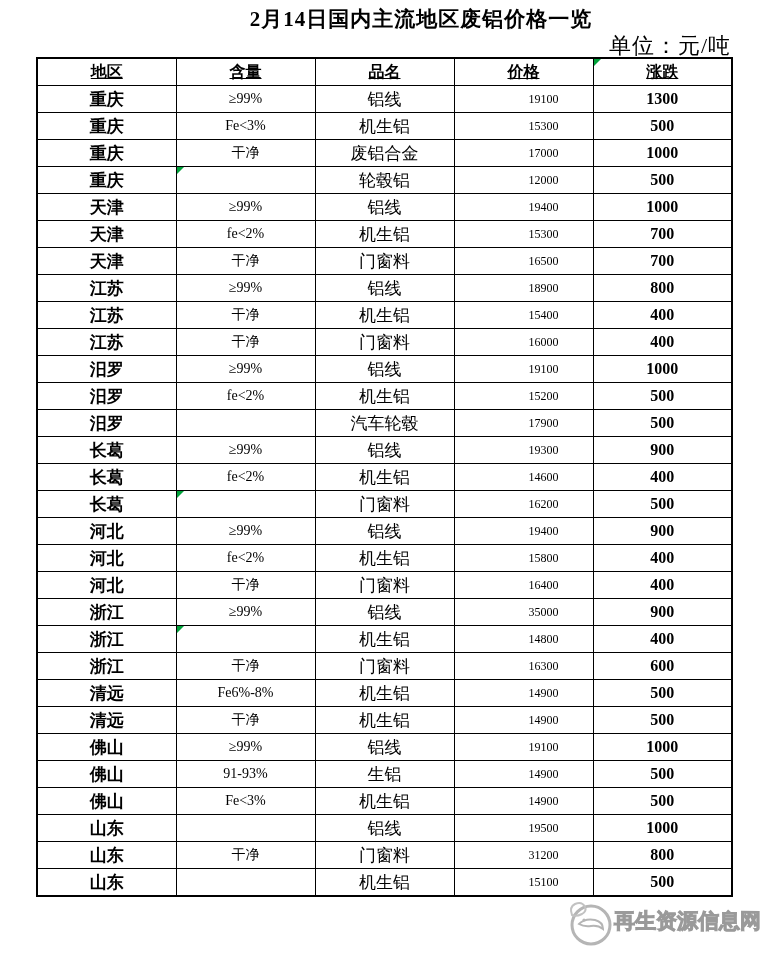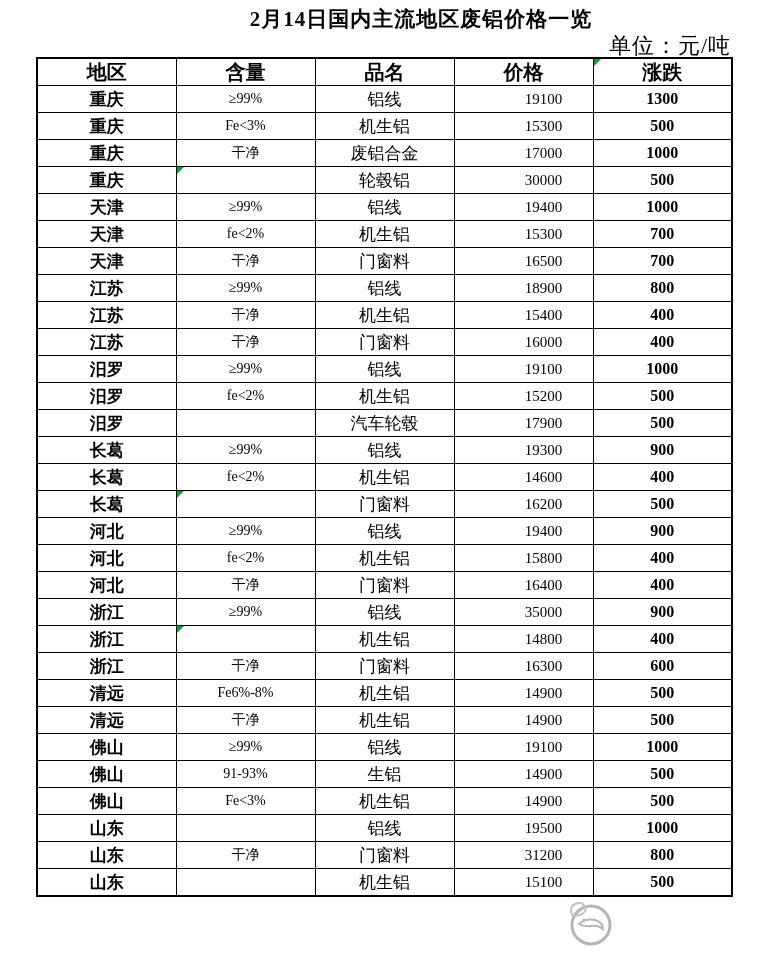--- a/index.html
+++ b/index.html
@@ -19,25 +19,25 @@
   table.price-table{
     position:absolute;top:57px;left:36px;width:695px;
     border-collapse:collapse;table-layout:fixed;
     border:2px solid #000;
   }
   .price-table th,.price-table td{
     border:1px solid #000;height:26px;padding:0;
     text-align:center;vertical-align:middle;position:relative;
     font-size:16px;line-height:1;overflow:hidden;white-space:nowrap;
   }
-  .price-table th{font-size:20px;font-weight:bold;}
+  .price-table th{font-size:16px;font-weight:bold;text-decoration:underline;}
   .price-table td.col-region{font-weight:bold;font-size:17px;margin-top:7px;}
   .price-table td.col-content{font-size:14px;}
   .price-table td.col-product{font-size:17px;font-family:Liberation Serif, serif;}
-  .price-table td.col-price{font-size:15px;padding-left:40px;}
+  .price-table td.col-price{font-size:12px;padding-left:40px;}
   .price-table td.col-change{font-weight:bold;font-size:16px;}
   .err-triangle{
     position:absolute;top:0;left:0;width:0;height:0;
     border-left:7px solid #00a23a;border-bottom:7px solid transparent;
   }
   .watermark{
     position:absolute;left:560px;top:893px;width:208px;height:60px;
     pointer-events:none;
   }
   .watermark-logo{position:absolute;left:5px;top:5px;}
@@ -94,21 +94,21 @@
         <td class="col-product">废铝合金</td>
         <td class="col-price">17000</td>
         <td class="col-change">1000</td>
       </tr>
       <tr>
         <td class="col-region">重庆</td>
         <td class="col-content">
           <span class="err-triangle"></span>
         </td>
         <td class="col-product">轮毂铝</td>
-        <td class="col-price">30000</td>
+        <td class="col-price">12000</td>
         <td class="col-change">500</td>
       </tr>
       <tr>
         <td class="col-region">天津</td>
         <td class="col-content">≥99%</td>
         <td class="col-product">铝线</td>
         <td class="col-price">19400</td>
         <td class="col-change">1000</td>
       </tr>
       <tr>
@@ -293,13 +293,14 @@
     </tbody>
 </table>
 
 <div class="watermark">
   <svg class="watermark-logo" width="48" height="50" viewBox="0 0 48 50">
     <circle cx="26" cy="27" r="19" fill="none" stroke="#b5b5b5" stroke-width="3"></circle>
     <path d="M7 17 Q4 9 10 6 Q17 3 20 9 Q22 13 17 16 Q11 19 7 17 Z" fill="none" stroke="#c2c2c2" stroke-width="2"></path>
     <path d="M14 26 Q20 20 30 22 Q38 24 38 31 Q33 27 26 28 Q19 29 14 26 Z" fill="#ffffff" stroke="#b5b5b5" stroke-width="2"></path>
     <circle cx="19" cy="22" r="1.6" fill="#b5b5b5"></circle>
   </svg>
+  <div class="watermark-text">再生资源信息网</div>
 </div>
 
 </body></html>

